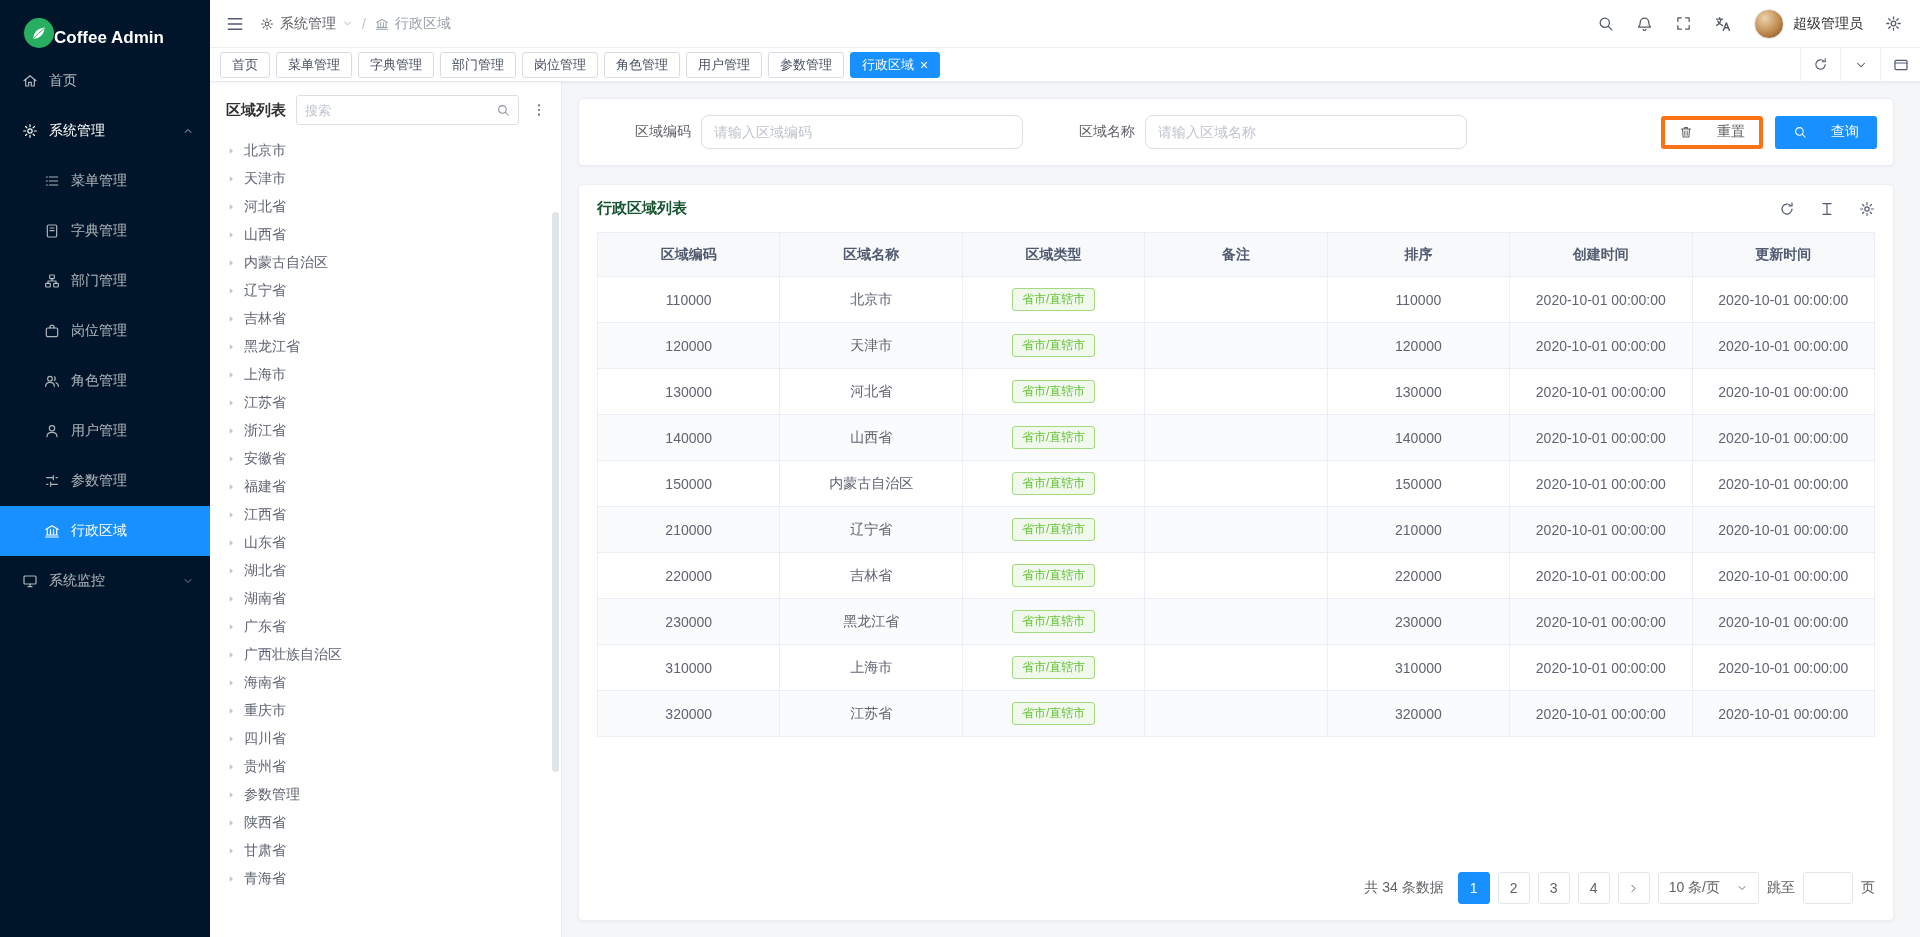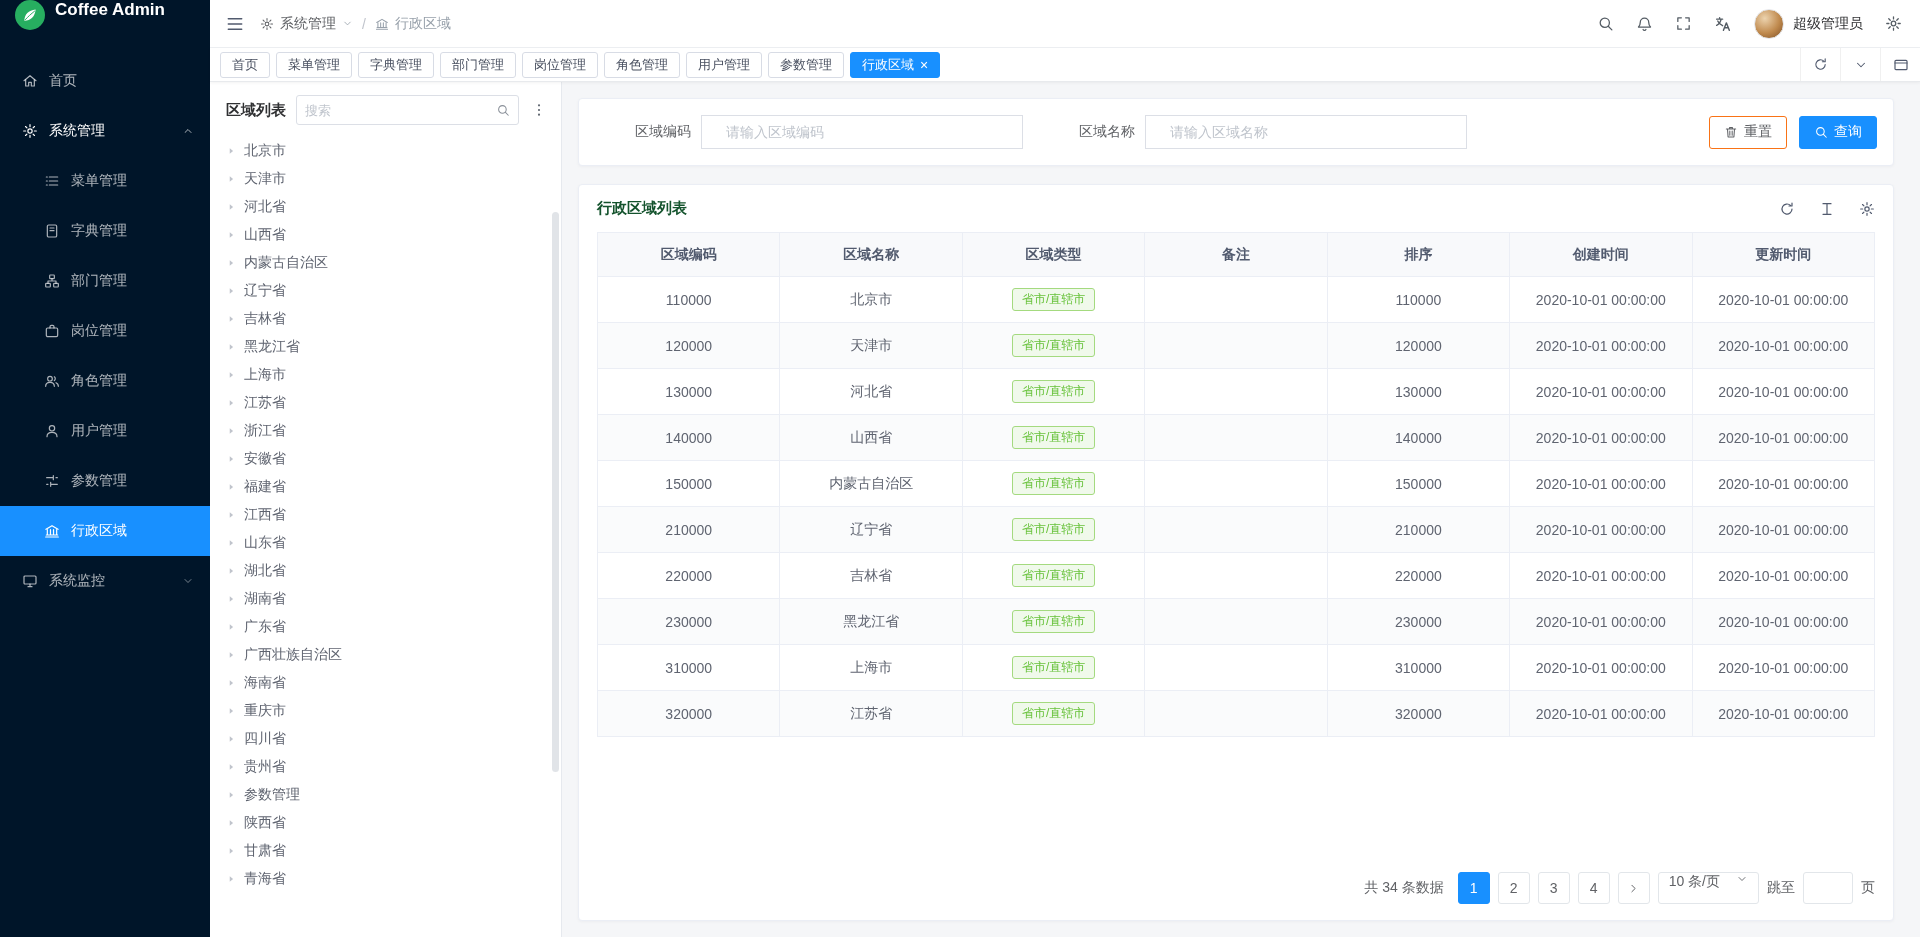--- a/index.html
+++ b/index.html
@@ -2,21 +2,21 @@
 <html><head>
 <meta charset="utf-8">
 <style>
   *{margin:0;padding:0;box-sizing:border-box}
   html,body{width:1920px;height:937px;overflow:hidden}
   body{font-family:"Liberation Sans","DejaVu Sans",sans-serif;font-size:14px;color:#606266;background:#f5f6f8}
   .app{display:flex;width:1920px;height:937px}
 
   
   .sidebar{width:210px;flex:0 0 210px;background:#001529;display:flex;flex-direction:column;overflow:hidden}
-  .logo{height:48px;flex:0 0 48px;display:flex;align-items:flex-start;gap:10px;padding-left:15px;cursor:pointer}
+  .logo{height:48px;flex:0 0 48px;display:flex;align-items:flex-end;gap:0;padding-left:24px;cursor:pointer}
   .logo-badge{width:30px;height:30px;border-radius:50%;background:#27ae60;display:flex;align-items:center;justify-content:center;flex:0 0 30px}
   .logo-text{color:#fff;font-size:17px;font-weight:bold;white-space:nowrap}
   .side-menu{flex:1;padding-top:8px;overflow:hidden}
   .menu-item,.menu-group{height:50px;display:flex;align-items:center;gap:11px;padding:0 16px 0 22px;font-size:14px;color:rgba(255,255,255,.68);cursor:pointer;white-space:nowrap}
   .mi-icon{display:flex;width:16px;justify-content:center;flex:0 0 16px}
   .menu-item.sub{padding-left:44px}
   .menu-item.active{background:#1890ff;color:#fff}
   .menu-group.open{color:#fff}
   .menu-group .chev{margin-left:auto;opacity:.75;display:flex}
 
@@ -60,45 +60,45 @@
   .tree-item{height:28px;display:flex;align-items:center;gap:8px;padding-left:16px;color:#5f6470;font-size:14px;cursor:pointer;white-space:nowrap}
   .tree-item .caret{color:#c0c4cc;display:flex}
   .tree-scrollbar{position:absolute;right:2px;top:130px;width:7px;height:560px;border-radius:4px;background:#e1e4e8}
 
   
   .right-col{flex:1;min-width:0;padding:16px 26px 16px 16px;display:flex;flex-direction:column;gap:18px;overflow:hidden}
   .card{background:#fff;border:1px solid #ebeef5;border-radius:4px;box-shadow:0 1px 3px rgba(0,21,41,.04)}
   .filter-card{display:flex;align-items:center;padding:16px 16px 16px 56px}
   .f-item{display:flex;align-items:center;margin-right:56px}
   .f-item label{color:#606266;margin-right:10px;white-space:nowrap}
-  .f-input{width:322px;height:34px;border:1px solid #dcdfe6;border-radius:0;padding:0 24px;font-size:14px;color:#606266;outline:none}
+  .f-input{width:322px;height:34px;border:1px solid #dcdfe6;border-radius:8px;padding:0 12px;font-size:14px;color:#606266;outline:none}
   .f-input::placeholder{color:#bfc4cc}
   .f-actions{margin-left:auto;display:flex;gap:12px}
-  .btn{display:inline-flex;align-items:center;gap:6px;height:33px;padding:0 14px;border-radius:3px;font-size:14px;cursor:pointer;border:1px solid #f97316;background:#fff;color:#606266}
+  .btn{display:inline-flex;align-items:center;gap:24px;height:33px;padding:0 14px;border-radius:3px;font-size:14px;cursor:pointer;border:4px solid #f97316;background:#fff;color:#606266}
   .btn.query{background:#1890ff;border-color:#1890ff;color:#fff}
 
   .table-card{flex:1;display:flex;flex-direction:column;padding:14px 18px 16px;min-height:0}
   .card-head{display:flex;align-items:center;margin-bottom:14px}
   .card-title{font-size:15px;color:#14532d;font-weight:600}
   .card-tools{margin-left:auto;display:flex;gap:24px;color:#515a6e}
   .ct-icon{display:flex;cursor:pointer}
 
   table{width:100%;border-collapse:collapse;table-layout:fixed}
   th,td{border:1px solid #ebeef5;text-align:center;font-size:14px;overflow:hidden;white-space:nowrap}
   th{height:44px;background:#f8f9fb;color:#515a6e;font-weight:600}
   td{height:46px;color:#5f6470}
   tbody tr:nth-child(even) td{background:#fafbfc}
   .tag{display:inline-block;padding:3px 9px;font-size:12px;line-height:1.25;color:#67c23a;background:#f0f9eb;border:1px solid #a4da7f;border-radius:3px}
 
   .pagination{margin-top:auto;display:flex;align-items:center;justify-content:flex-end;gap:8px;padding-top:16px;color:#606266}
   .total{margin-right:6px}
   .pages{display:inline-flex;gap:8px}
   .page-btn{min-width:32px;height:32px;display:inline-flex;align-items:center;justify-content:center;border:1px solid #e2e6ea;border-radius:3px;background:#fff;cursor:pointer;font-size:14px;color:#606266}
   .page-btn.active{background:#1890ff;border-color:#1890ff;color:#fff}
-  .page-size{height:32px;display:inline-flex;gap:16px;border:1px solid #e2e6ea;border-radius:3px;padding:0 10px;cursor:pointer;color:#606266}
+  .page-size{height:32px;display:inline-flex;align-items:center;gap:16px;border:1px solid #e2e6ea;border-radius:3px;padding:0 10px;cursor:pointer;color:#606266}
   .jump-input{width:50px;height:32px;border:1px solid #e2e6ea;border-radius:3px;outline:none;padding:0 6px;font-size:14px;color:#606266;background:#fff}
 </style>
 </head>
 <body>
 
 <div class="app">
 
   <aside class="sidebar">
     <div class="logo">
       <span class="logo-badge">

